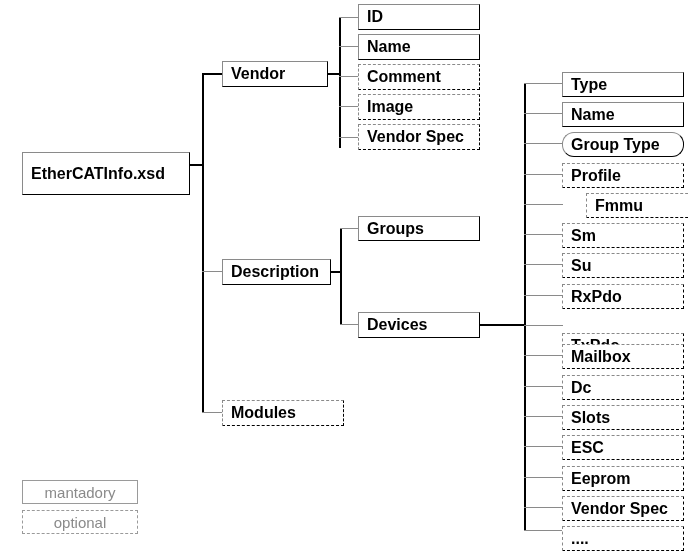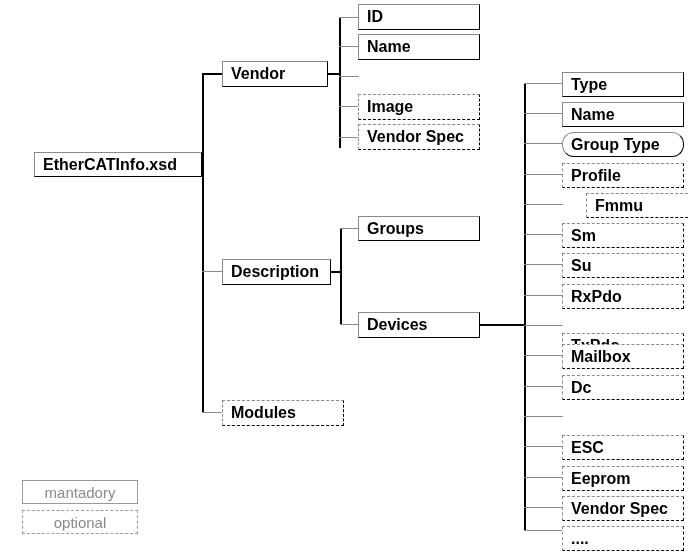--- a/index.html
+++ b/index.html
@@ -105,40 +105,43 @@
   <div class="ln h gray" style="left:524px; top:295px; width:39px;"></div>
   <div class="ln h gray" style="left:524px; top:325px; width:39px;"></div>
   <div class="ln h gray" style="left:524px; top:355px; width:39px;"></div>
   <div class="ln h gray" style="left:524px; top:386px; width:39px;"></div>
   <div class="ln h gray" style="left:524px; top:416px; width:39px;"></div>
   <div class="ln h gray" style="left:524px; top:446px; width:39px;"></div>
   <div class="ln h gray" style="left:524px; top:477px; width:39px;"></div>
   <div class="ln h gray" style="left:524px; top:507px; width:39px;"></div>
   <div class="ln h gray" style="left:524px; top:530px; width:39px;"></div>
 
-  <div class="node solid" style="left:34px; top:152px; width:168px; height:25px;">
+  <div class="node solid" style="left:22px; top:152px; width:168px; height:43px;">
     <span>EtherCATInfo.xsd</span>
   </div>
 
   <div class="node solid" style="left:222px; top:61px; width:106px; height:26px;">
     <span>Vendor</span>
   </div>
   <div class="node solid" style="left:222px; top:259px; width:109px; height:26px;">
     <span>Description</span>
   </div>
   <div class="node dashed" style="left:222px; top:400px; width:122px; height:26px;">
     <span>Modules</span>
   </div>
 
   <div class="node solid" style="left:358px; top:4px; width:122px; height:26px;">
     <span>ID</span>
   </div>
   <div class="node solid" style="left:358px; top:34px; width:122px; height:26px;">
     <span>Name</span>
   </div>
+  <div class="node dashed" style="left:358px; top:64px; width:122px; height:26px;">
+    <span>Comment</span>
+  </div>
   <div class="node dashed" style="left:358px; top:94px; width:122px; height:26px;">
     <span>Image</span>
   </div>
   <div class="node dashed" style="left:358px; top:124px; width:122px; height:26px;">
     <span>Vendor Spec</span>
   </div>
 
   <div class="node solid" style="left:358px; top:216px; width:122px; height:25px;">
     <span>Groups</span>
   </div>
@@ -172,20 +175,23 @@
   </div>
   <div class="node dashed" style="left:562px; top:314px; width:122px; height:25px;margin-top:19px;">
     <span>TxPdo</span>
   </div>
   <div class="node dashed" style="left:562px; top:344px; width:122px; height:25px;">
     <span>Mailbox</span>
   </div>
   <div class="node dashed" style="left:562px; top:375px; width:122px; height:25px;">
     <span>Dc</span>
   </div>
+  <div class="node dashed" style="left:562px; top:405px; width:122px; height:25px;">
+    <span>Slots</span>
+  </div>
   <div class="node dashed" style="left:562px; top:435px; width:122px; height:25px;">
     <span>ESC</span>
   </div>
   <div class="node dashed" style="left:562px; top:466px; width:122px; height:25px;">
     <span>Eeprom</span>
   </div>
   <div class="node dashed" style="left:562px; top:496px; width:122px; height:25px;">
     <span>Vendor Spec</span>
   </div>
   <div class="node dashed" style="left:562px; top:526px; width:122px; height:25px;">

